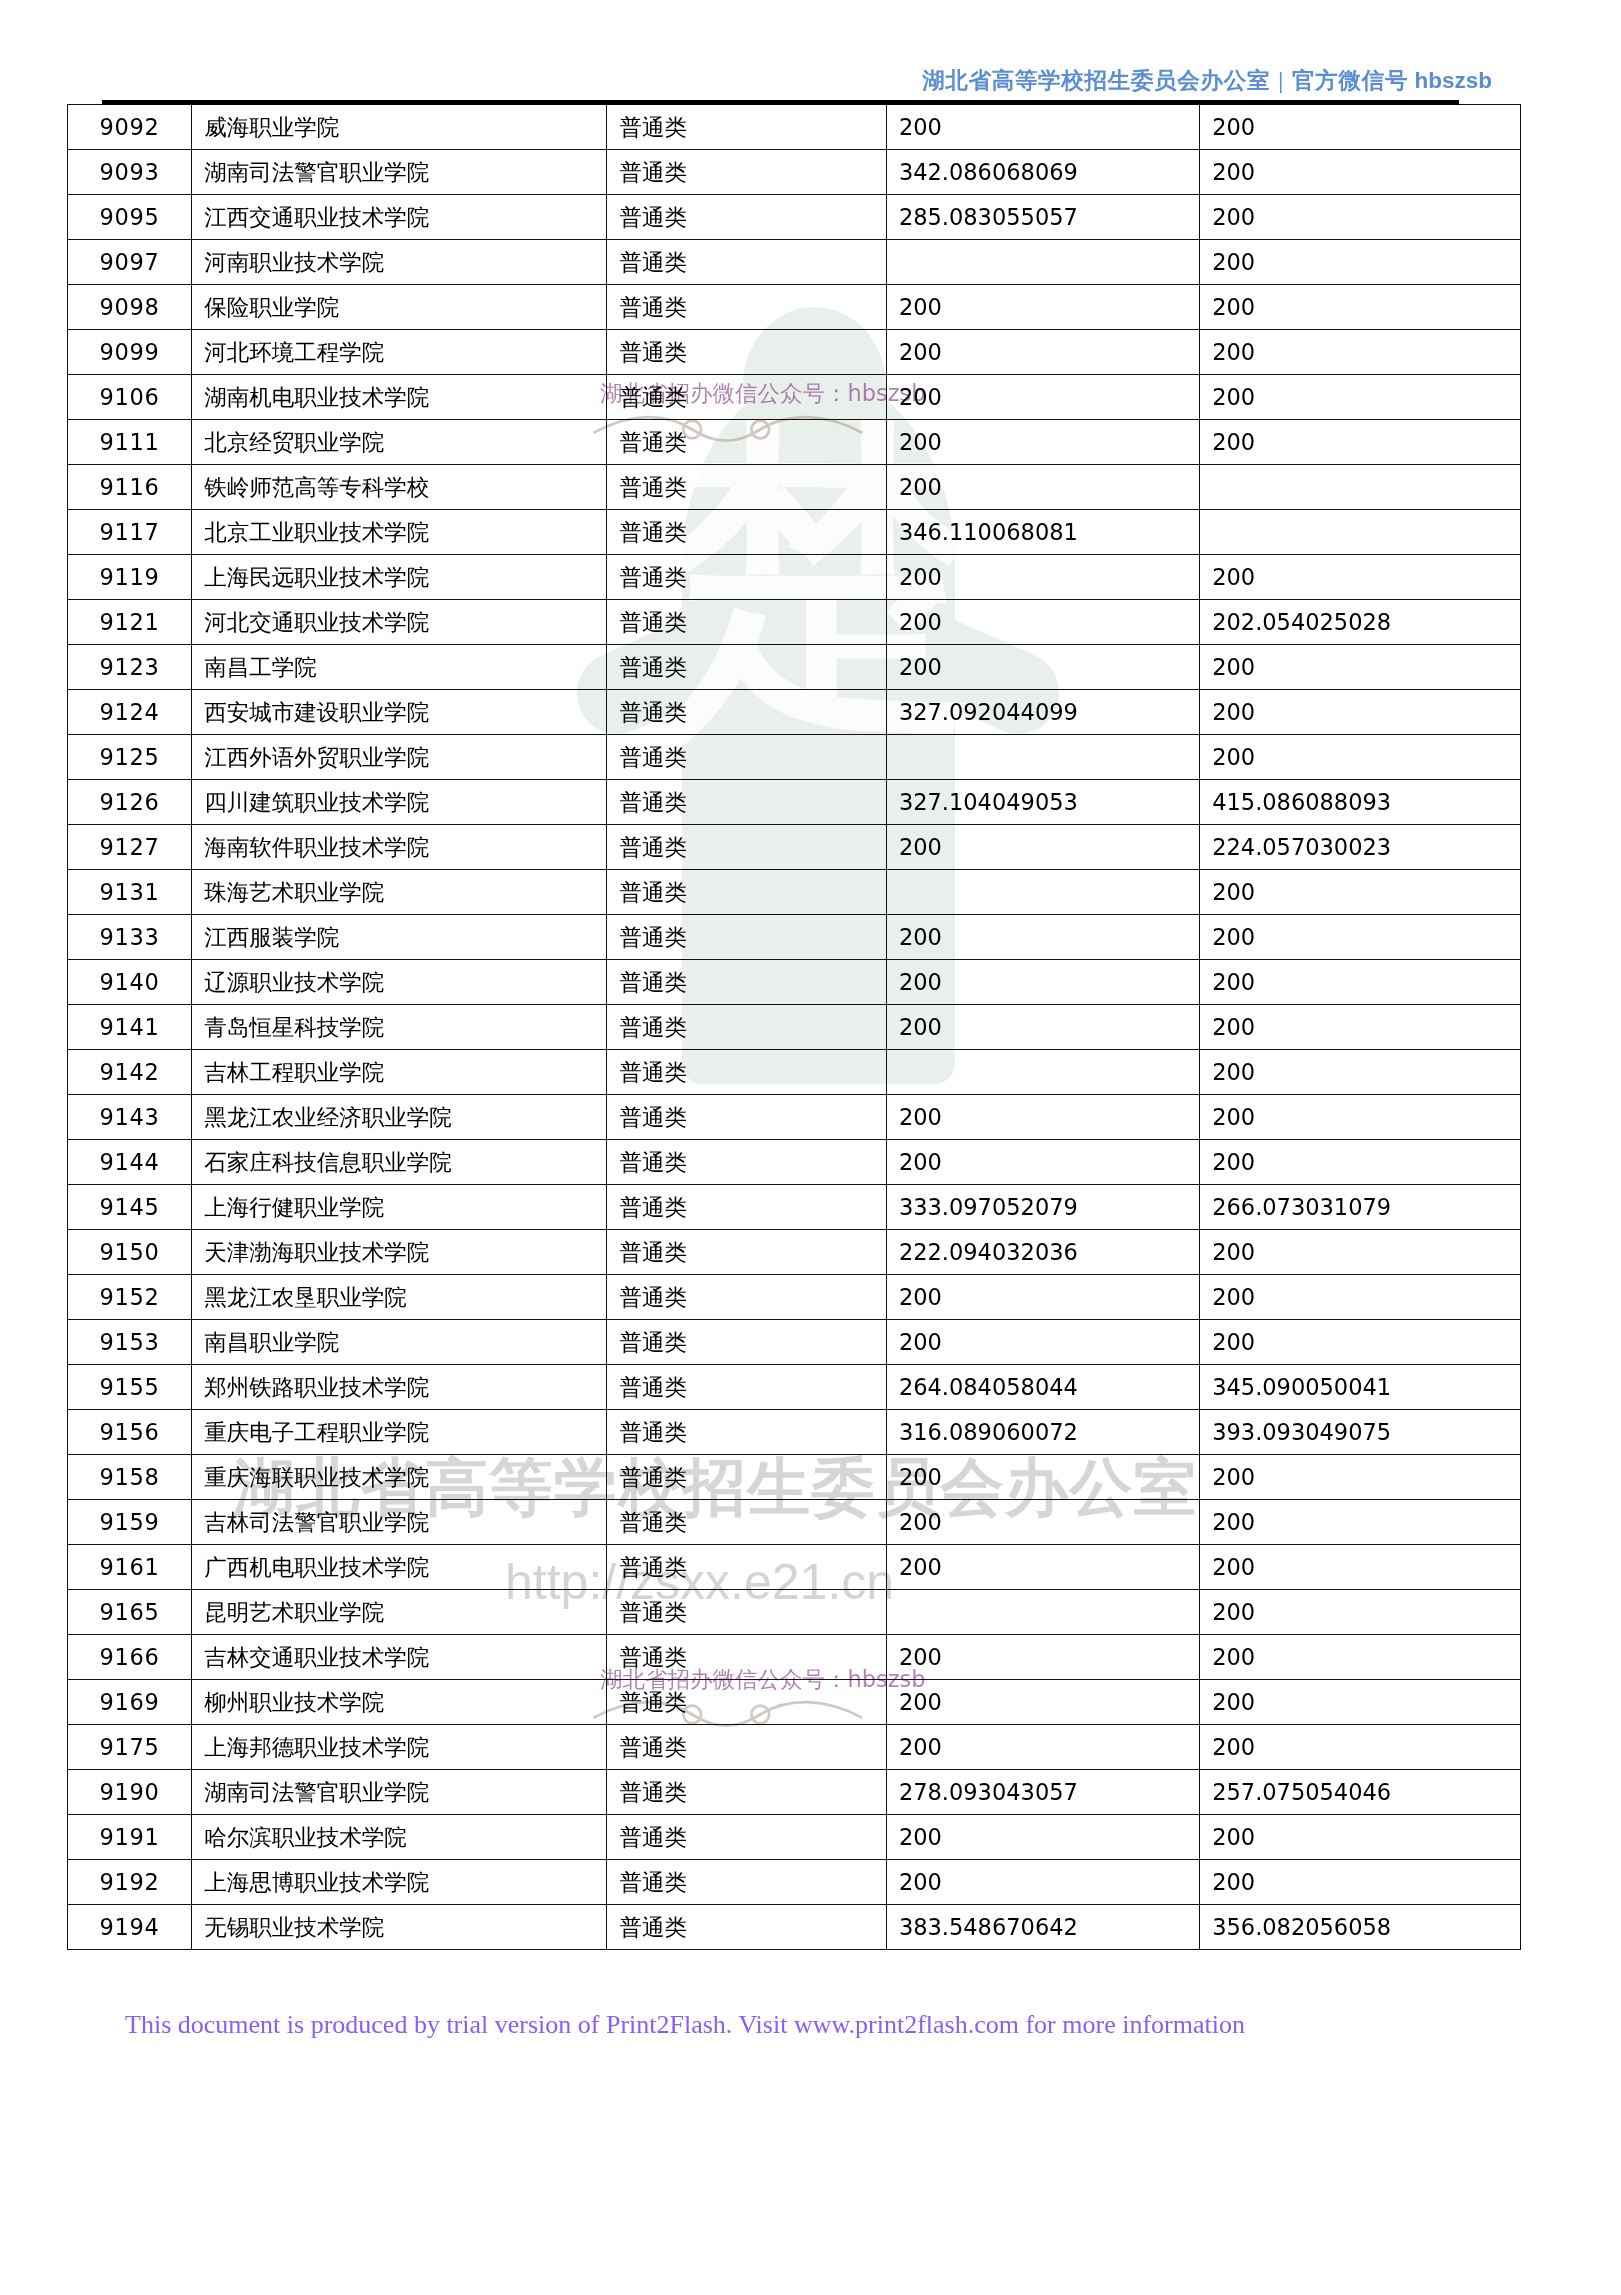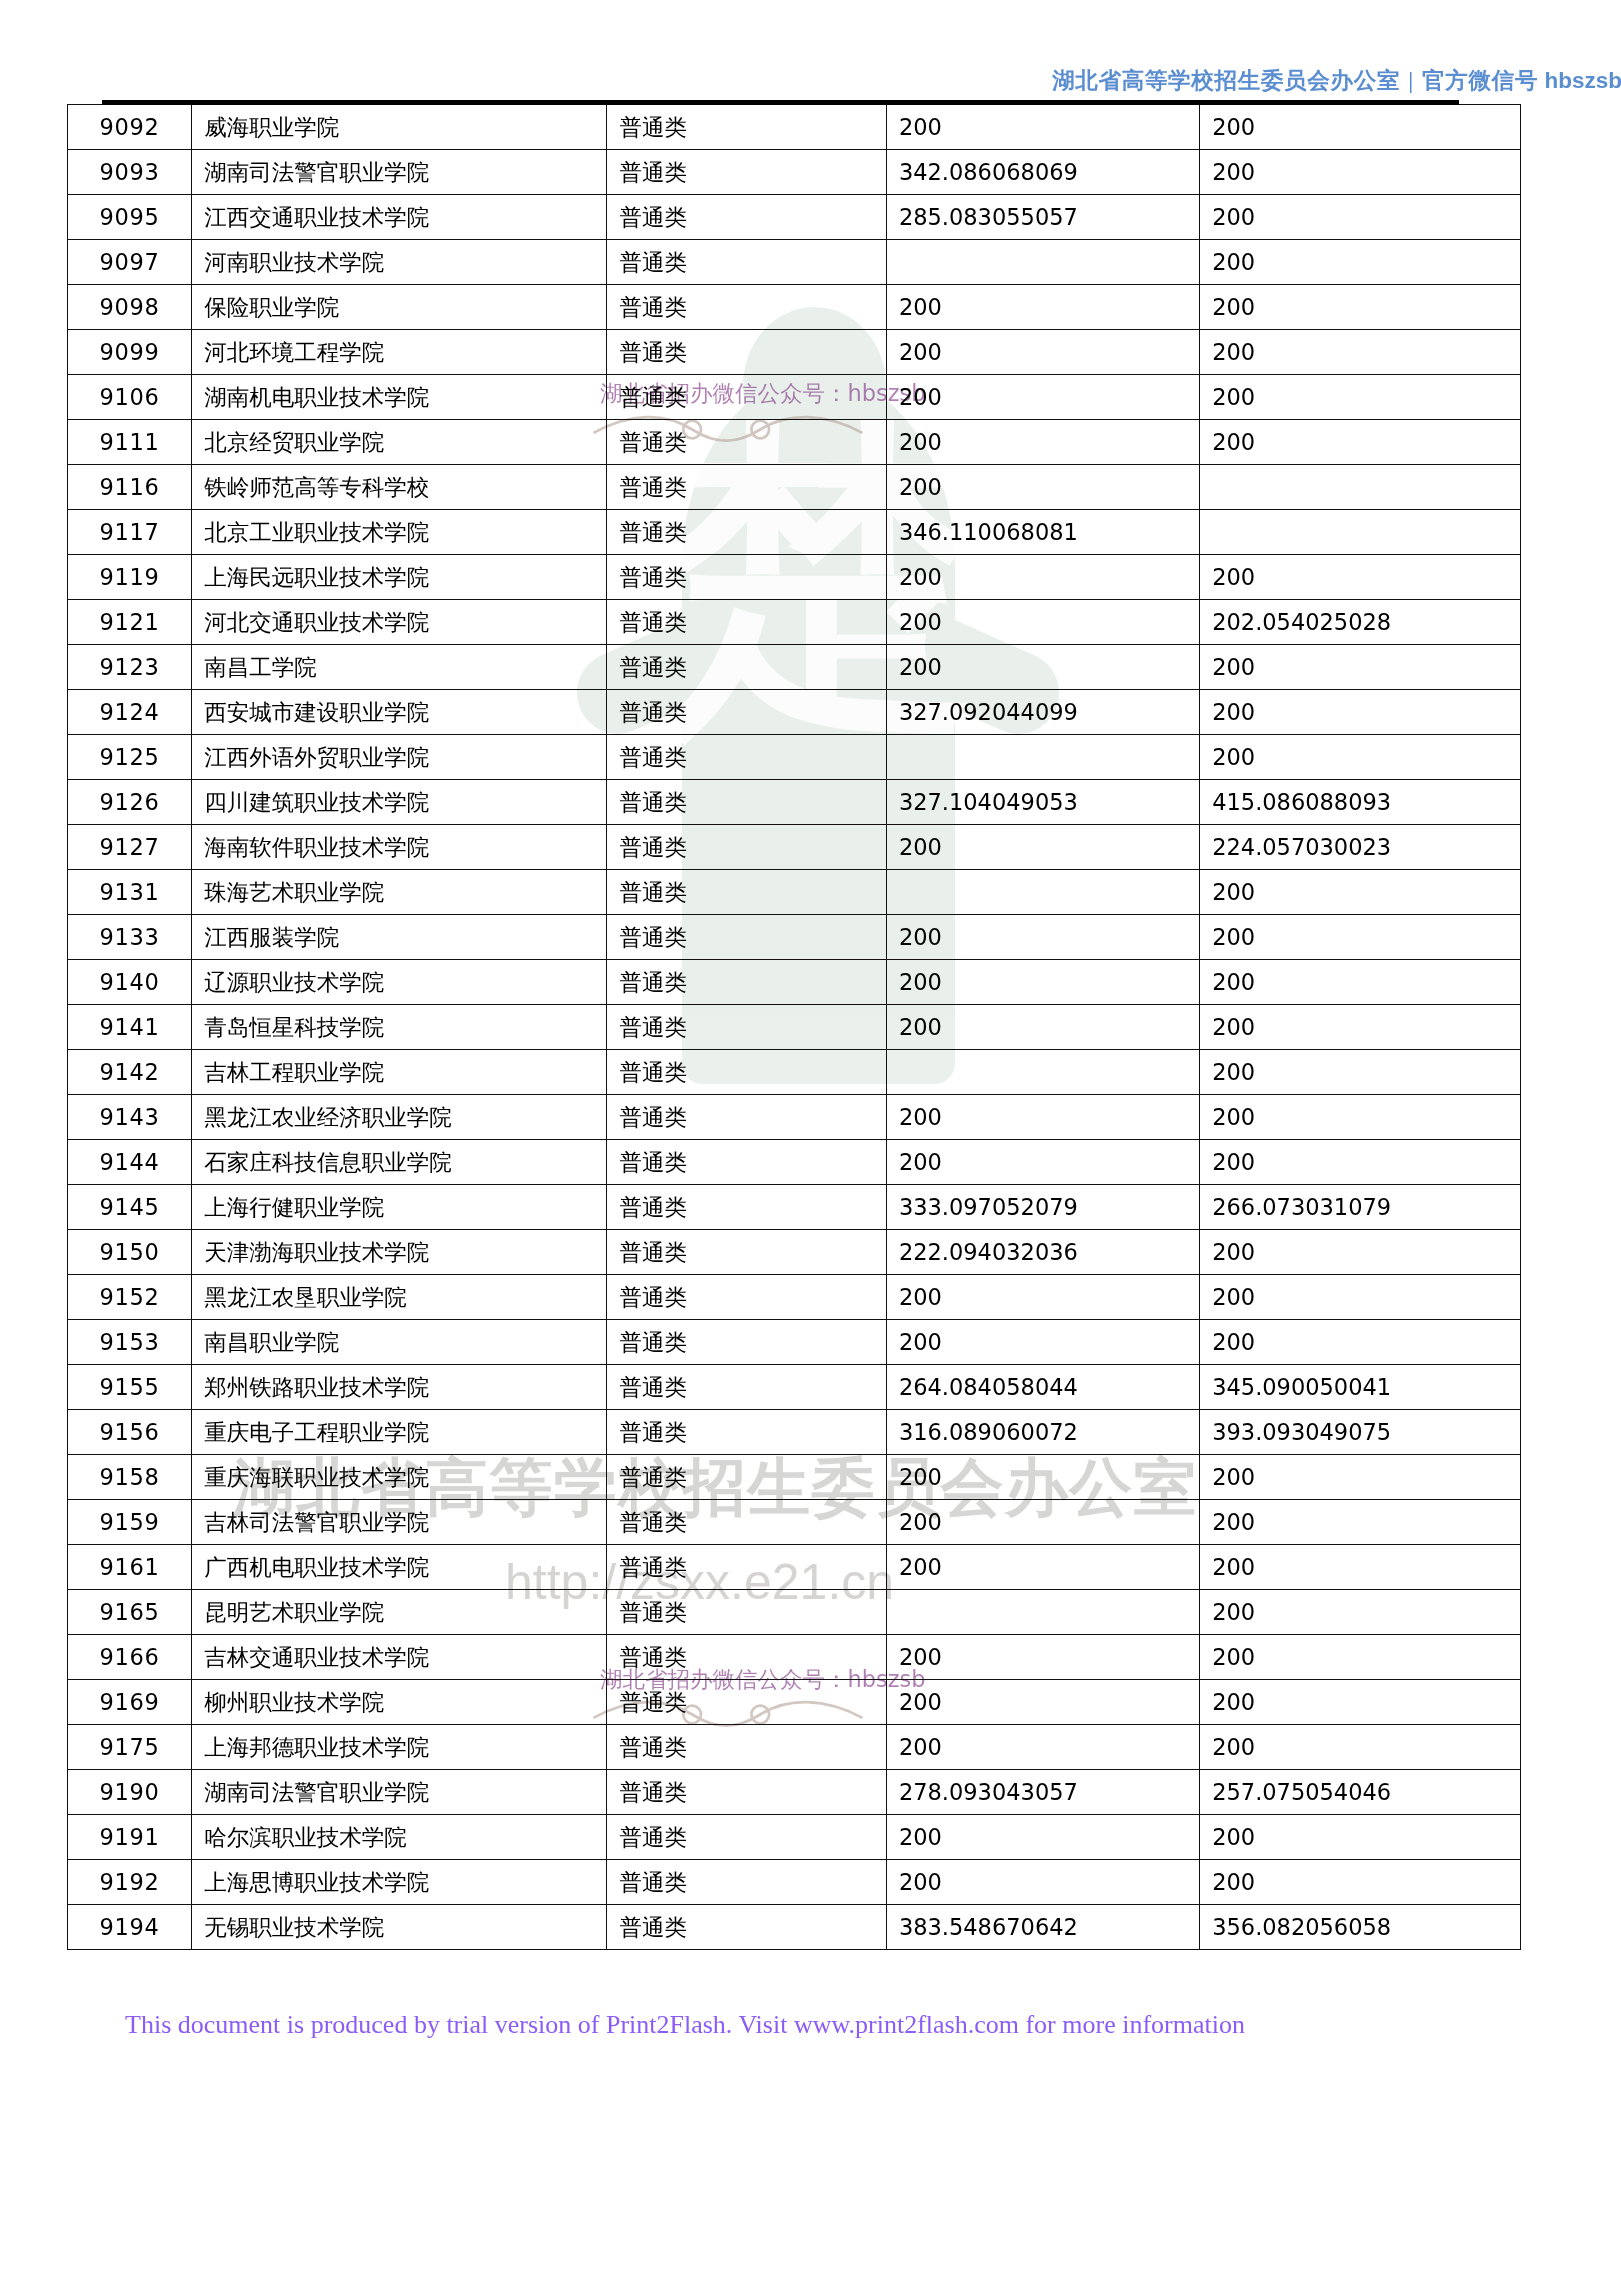--- a/index.html
+++ b/index.html
@@ -23,20 +23,21 @@
     box-sizing: border-box;
   }
 
   
   .doc-header {
     position: absolute;
     top: 65px;
     left: 0;
     width: 1622px;
     text-align: right;
+    padding-right: 130px;
     box-sizing: border-box;
     color: #5b8ed0;
     font-size: 22.5px;
     font-weight: bold;
     letter-spacing: 0.7px;
     white-space: nowrap;
     font-family: "Liberation Serif", "DejaVu Serif", serif;
   }
   .doc-header .sep {
     display: inline-block;

